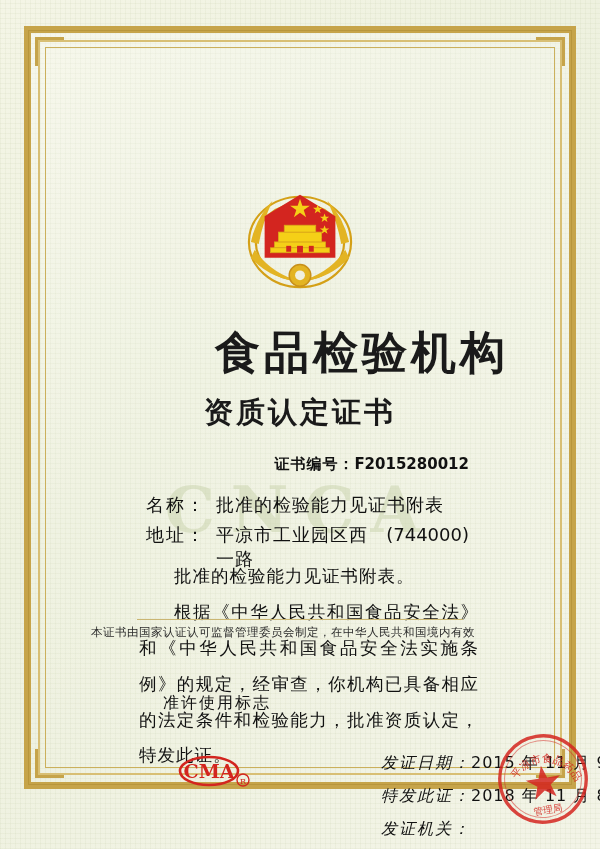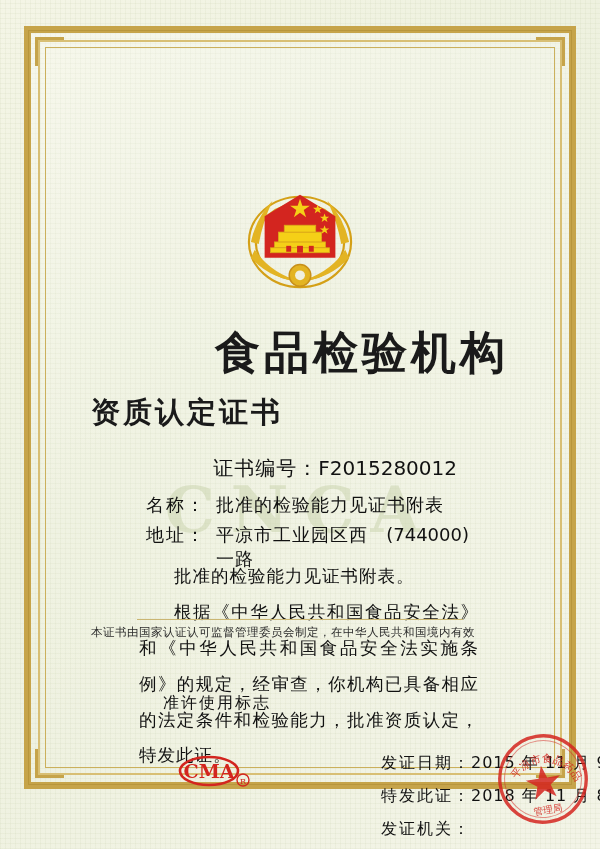--- a/index.html
+++ b/index.html
@@ -75,31 +75,32 @@
     position:absolute;left:0;right:0;top:230px;
     text-align:right;
     font-size:45px;
     font-weight:bold;
     letter-spacing:4px;
     color:#1a1a1a;
     font-family:"DejaVu Sans","Liberation Sans",sans-serif;
   }
   .title-sub{
     position:absolute;left:0;right:0;top:300px;
-    text-align:left;
+    text-align:center;
     font-size:29px;
     font-weight:bold;
     letter-spacing:3px;
     color:#1a1a1a;
   }
 
   .cert-no{
-    position:absolute;right:52px;top:362px;
-    font-size:20px;color:#111;
+    position:absolute;right:40px;top:362px;
+    font-size:15px;color:#111;
     letter-spacing:1px;
+    font-weight:bold;
   }
   .cert-no .num{font-family:"DejaVu Sans","Liberation Sans",sans-serif;letter-spacing:0;}
 
   .field{
     position:absolute;left:55px;right:40px;
     font-size:18px;color:#111;
     display:flex;align-items:baseline;
   }
   .field .lbl{letter-spacing:2px;margin-right:10px;white-space:nowrap;}
   .field .val{letter-spacing:1px;}
@@ -127,21 +128,21 @@
     position:absolute;left:86px;top:660px;
     width:74px;height:36px;
   }
   .cma svg{display:block;}
 
   .dates{
     position:absolute;left:290px;top:660px;
     font-size:16px;color:#111;
   }
   .dates .row{display:flex;align-items:baseline;margin-bottom:12px;white-space:nowrap;}
-  .dates .dl{letter-spacing:2px;margin-right:0;}
+  .dates .dl{letter-spacing:2px;margin-right:0;font-style:italic;}
   .dates .dv{letter-spacing:1px;}
 
   
   .seal{
     position:absolute;left:404px;top:638px;
     width:96px;height:96px;
     transform:rotate(-9deg);
   }
 
   .footer-note{

